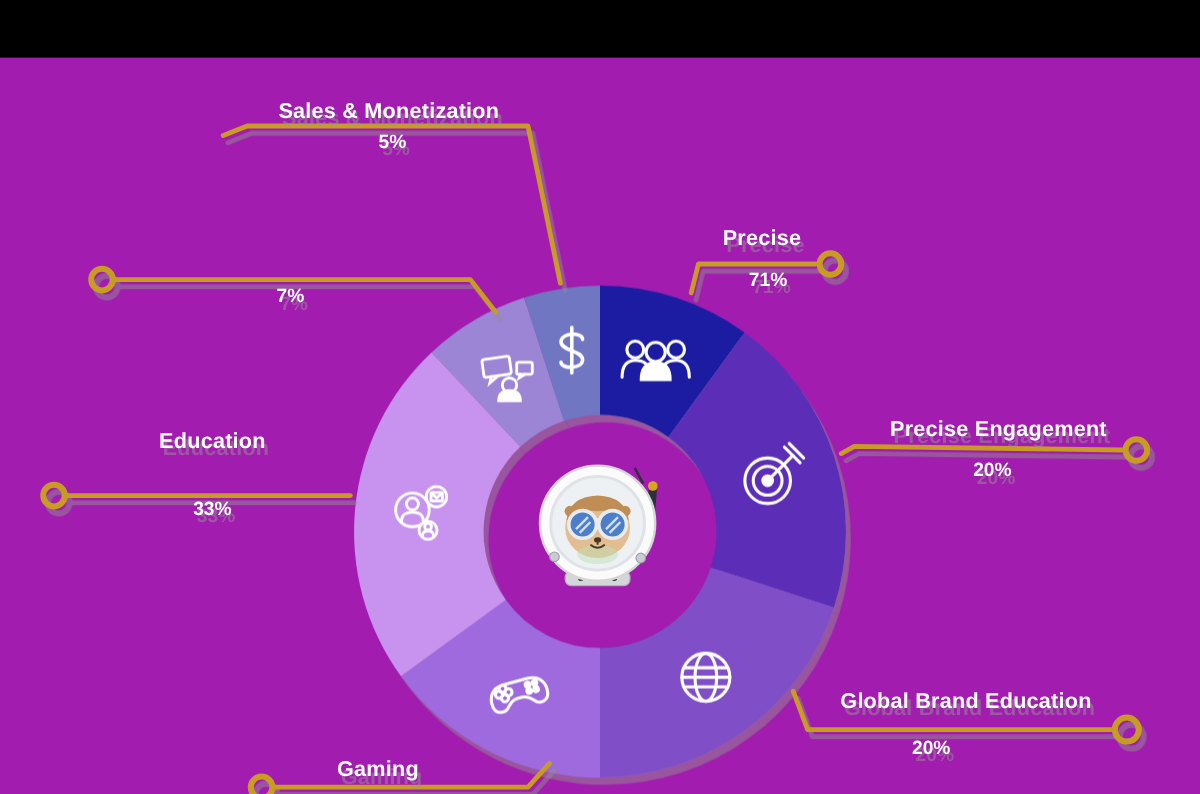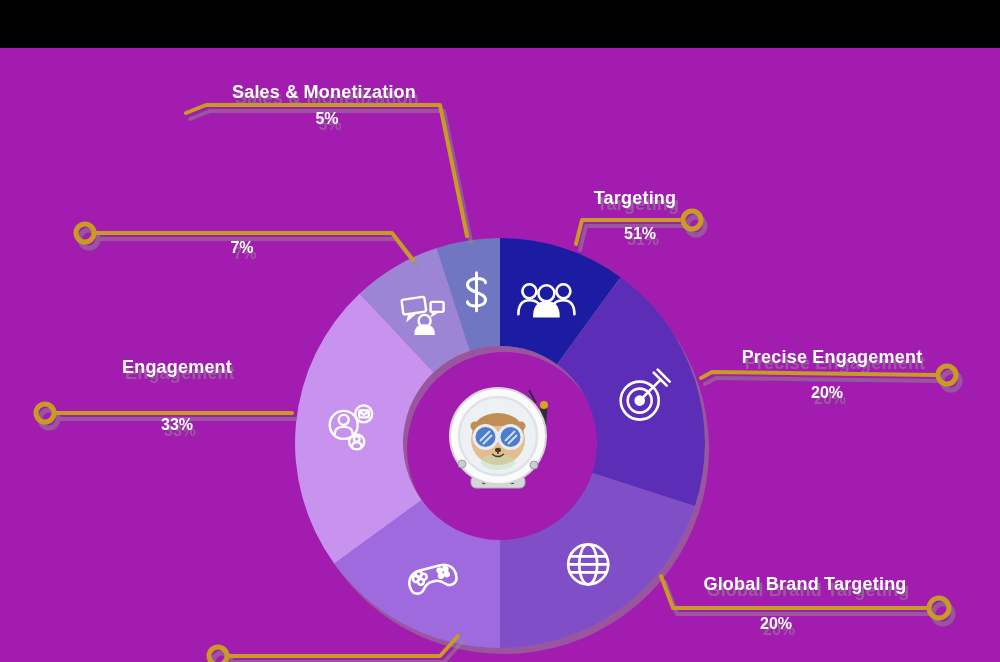--- a/index.html
+++ b/index.html
@@ -160,28 +160,29 @@
       </g>
     </g>
   </svg>
 
   <div class="lbl" style="left:174px;top:34px;width:300px">Sales &amp; Monetization</div>
   <div class="pct" style="left:277px;top:62px;width:100px">5%</div>
 
   <div class="pct" style="left:192px;top:191px;width:100px">7%</div>
 
   <div class="lbl" style="left:27px;top:309px;width:300px">
-    <div>Engagement</div>
+    <div>Education</div>
   </div>
   <div class="pct" style="left:127px;top:368px;width:100px">33%</div>
 
+  <div class="lbl" style="left:165px;top:583px;width:300px">Gaming</div>
   <div class="pct" style="left:262px;top:612px;width:100px">66%</div>
 
-  <div class="lbl" style="left:535px;top:140px;width:200px">Targeting</div>
-  <div class="pct" style="left:590px;top:177px;width:100px">51%</div>
+  <div class="lbl" style="left:535px;top:140px;width:200px">Precise</div>
+  <div class="pct" style="left:590px;top:177px;width:100px">71%</div>
 
   <div class="lbl" style="left:682px;top:299px;width:300px">Precise Engagement</div>
   <div class="pct" style="left:777px;top:336px;width:100px">20%</div>
 
-  <div class="lbl" style="left:655px;top:526px;width:300px">Global Brand Targeting</div>
+  <div class="lbl" style="left:655px;top:526px;width:300px">Global Brand Education</div>
   <div class="pct" style="left:726px;top:567px;width:100px">20%</div>
 
 </div>
 
 </body></html>

